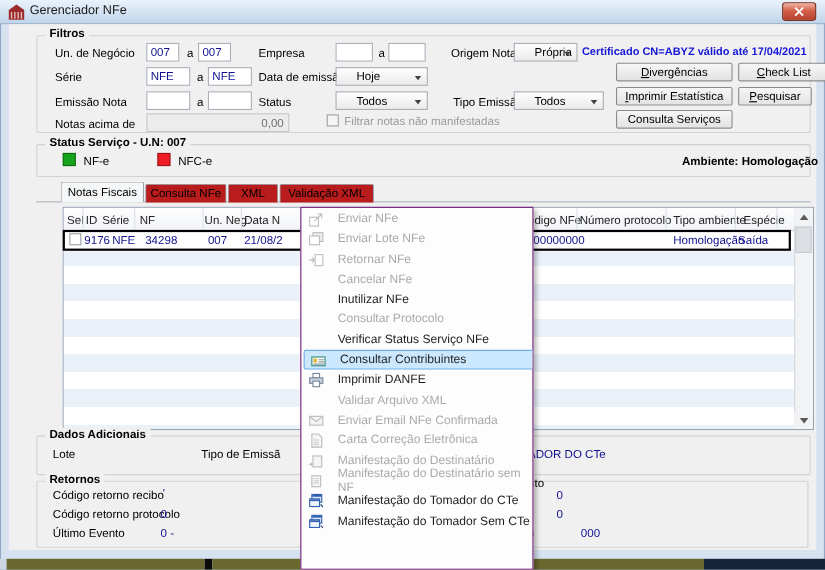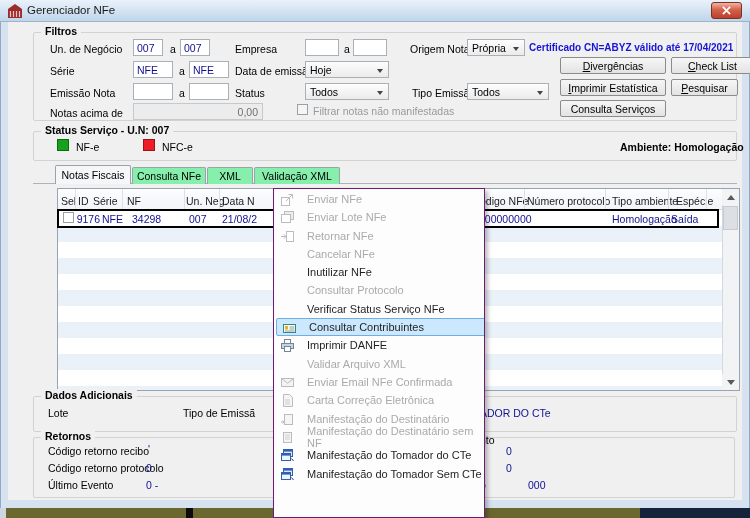--- a/index.html
+++ b/index.html
@@ -14,28 +14,28 @@
   
   .client{left:8px;top:22px;width:734px;height:478px;background:#f0f0f0}
   
   .groupbox{border:1px solid #d2d2d2;border-radius:2px;background:transparent}
   .gb-title{font-weight:bold;background:#f0f0f0;padding:0 4px;white-space:nowrap}
   .lbl{color:#000;white-space:nowrap}
   .lbl-dis{color:#9a9a9a;white-space:nowrap}
   .navy{color:#10108f}
   .input{background:#fff;border:1px solid #a9b0b8;display:flex;align-items:center;padding:0 3px;font-size:10.5px}
   .input-dis{background:#ececec;border:1px solid #c6c9cc;display:flex;align-items:center;justify-content:flex-end;padding:0 4px;color:#707070}
-  .combo{background:linear-gradient(#fdfdfd,#ebebeb);border:1px solid #a9b0b8;display:flex;align-items:center;padding:0 4px;color:#000}
+  .combo{background:linear-gradient(#fdfdfd,#ebebeb);border:1px solid #a9b0b8;display:flex;align-items:center;padding:0 18px;color:#000}
   .combo .chev{position:absolute;right:5px;top:7px;width:0;height:0;border-left:3.5px solid transparent;border-right:3.5px solid transparent;border-top:4.5px solid #444}
   .btn{background:linear-gradient(#f6f6f6,#e3e3e3);border:1px solid #8b8b8b;border-radius:2px;display:flex;align-items:center;justify-content:center;color:#000}
   .cert{color:#1515d6;font-weight:bold;white-space:nowrap}
   .cbx{width:11px;height:11px;background:#f5f5f5;border:1px solid #9aa0a6}
   .sq{width:12px;height:12px;border:1px solid rgba(0,0,0,.35)}
   
-  .tab{border:1px solid #9aa2ab;border-bottom:none;background:#86efac;display:flex;align-items:center;justify-content:center;border-radius:2px 2px 0 0}
+  .tab{border:1px solid #9aa2ab;border-bottom:none;background:#b91c1c;display:flex;align-items:center;justify-content:center;border-radius:2px 2px 0 0}
   .tab.active{background:#f4f6f8;z-index:3}
   .pane-line{background:#aab2bb}
   
   .grid-box{border:1px solid #98a4b4;background:#fff}
   .grid-header{background:linear-gradient(#fdfdfe,#f2f4f8);border-bottom:1px solid #cfd5dc}
   .gh{color:#222;white-space:nowrap;font-size:10.5px}
   .hsep{width:1px;background:#dde1e7}
   .stripes{background:repeating-linear-gradient(180deg,#eaf1f9 0 16px,#ffffff 16px 32px)}
   .gcell{color:#10108f;white-space:nowrap;font-size:10.5px}
   .selrow{border:2px solid #000;background:transparent;pointer-events:none}

